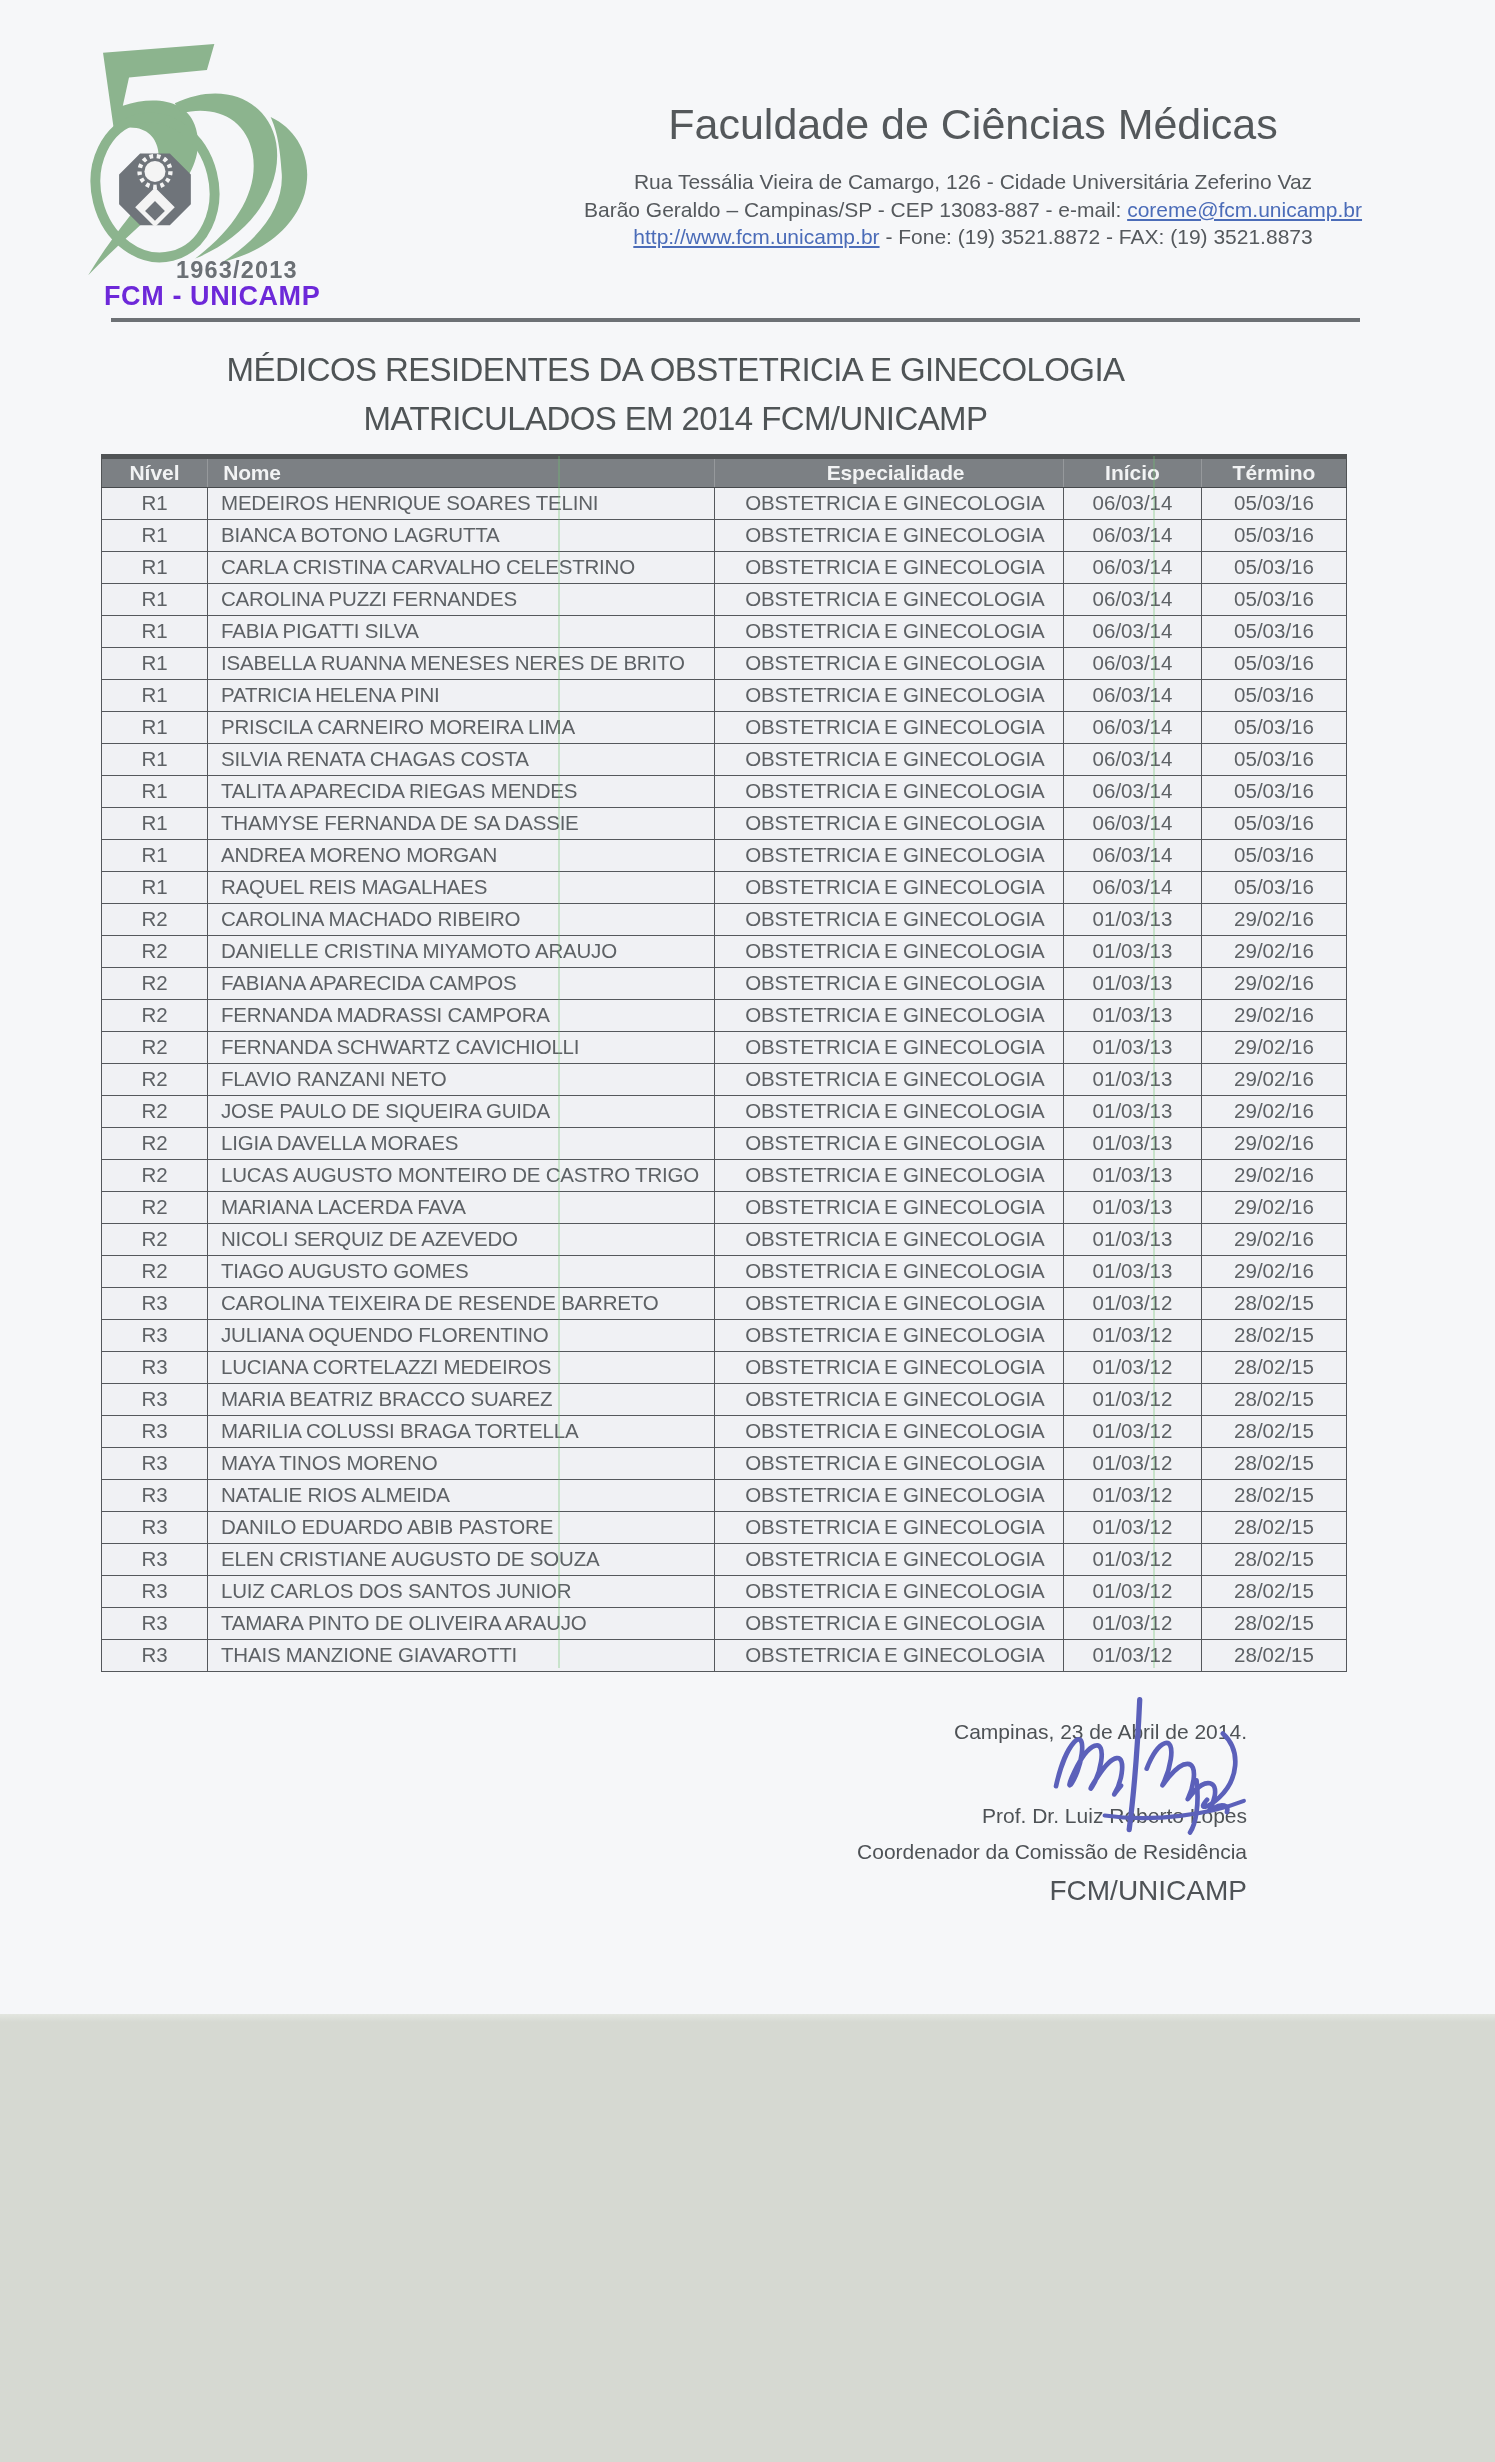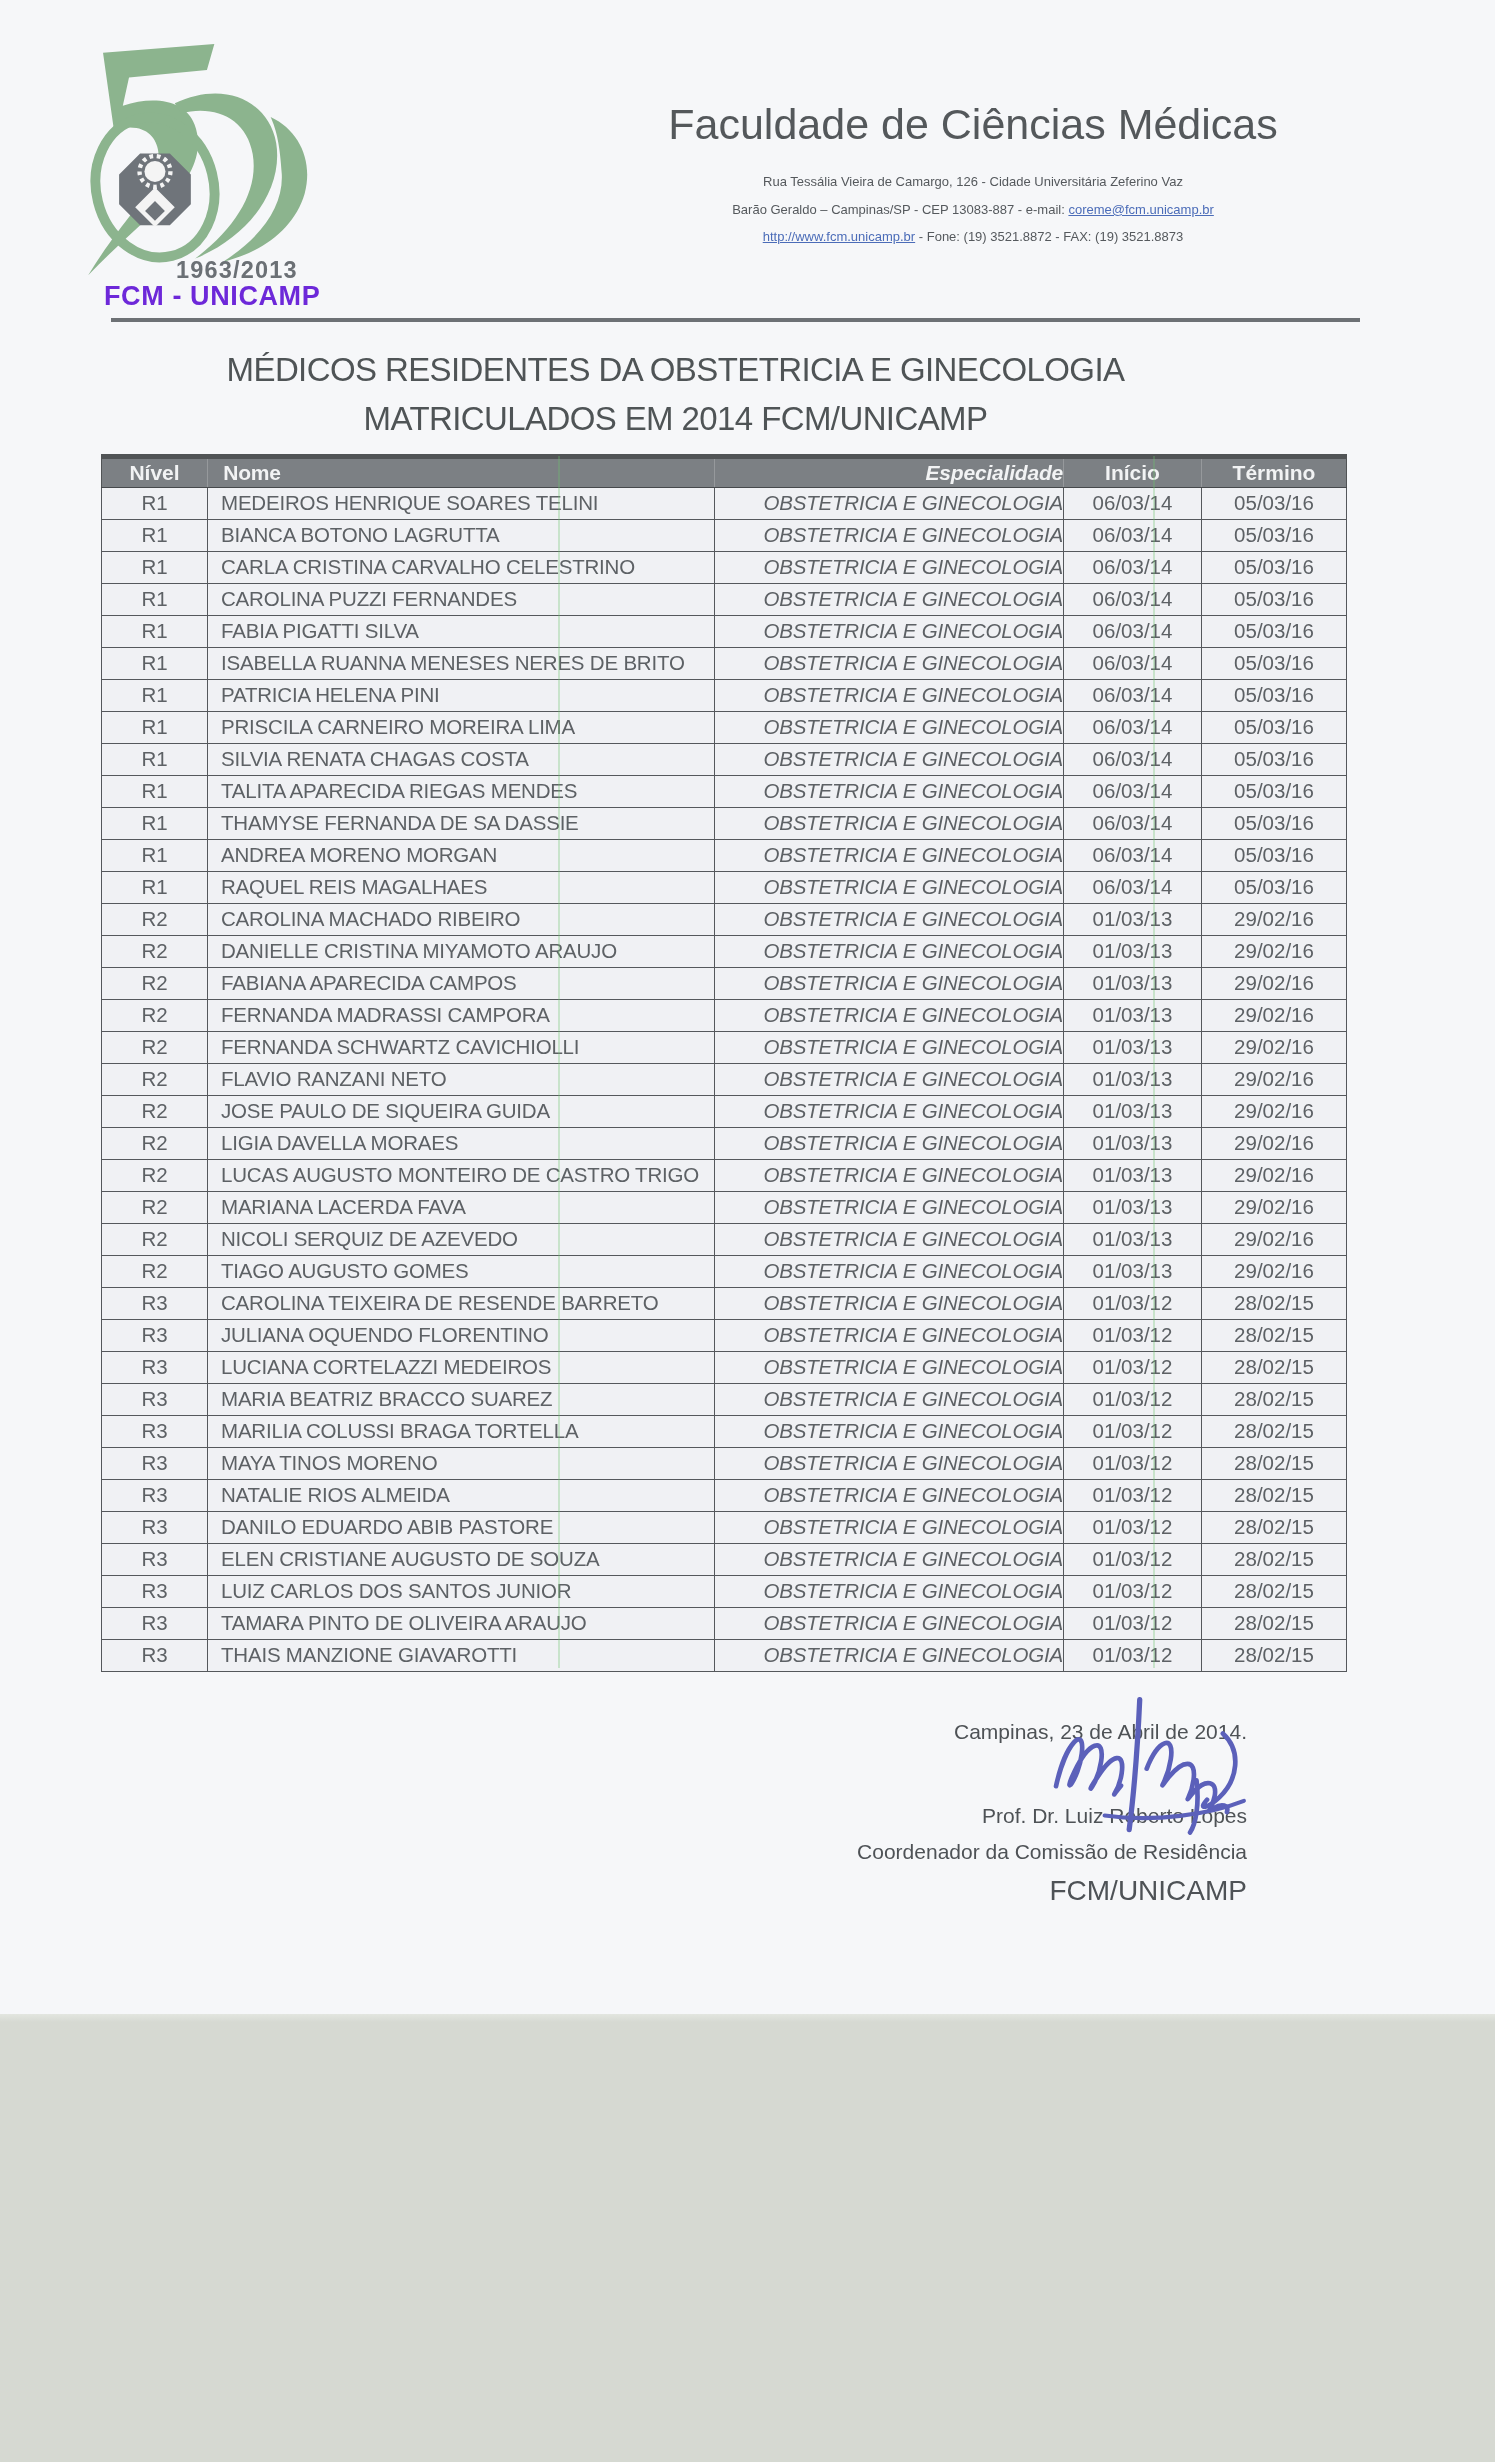--- a/index.html
+++ b/index.html
@@ -11,21 +11,21 @@
   }
   .abs{position:absolute;}
 
   
   .logo-block{left:82px;top:44px;width:235px;height:276px;}
   .logo-years{left:176px;top:257px;font-size:23.5px;font-weight:bold;color:#6b7075;letter-spacing:1.2px;}
   .logo-org{left:104px;top:281px;font-size:27px;font-weight:bold;color:#6d28d9;letter-spacing:0.6px;}
 
   .letterhead{left:451px;top:93px;width:1044px;text-align:center;}
   .lh-title{font-size:43px;color:#54585b;line-height:62px;letter-spacing:0px;}
-  .lh-address{margin-top:13px;font-size:13px;line-height:27.6px;color:#55595d;}
+  .lh-address{margin-top:13px;font-size:21px;line-height:27.6px;color:#55595d;}
   .lh-address .link{color:#4b6cb8;text-decoration:underline;}
 
   .rule{left:111px;top:318px;width:1249px;height:3.5px;background:#6d7175;}
 
   .doc-title{left:0;top:345px;width:1351px;text-align:center;
     font-size:33px;line-height:49px;color:#4f5456;letter-spacing:-0.6px;}
 
   
   table.residents{
     left:101px;top:454px;width:1245px;position:absolute;
@@ -39,21 +39,21 @@
     height:27.6px;padding:0;
   }
   table.residents th:first-child{border-left:1.8px solid #515456;}
   table.residents th:last-child{border-right:1.8px solid #515456;}
   table.residents td{
     background:#f0f1f4;height:31px;padding:0;
     border:1.2px solid #55585c;
   }
   table.residents .c-nivel{text-align:center;}
   table.residents .c-nome{text-align:left;padding-left:13px;letter-spacing:-0.2px;}
-  table.residents .c-esp{text-align:right;padding-left:11.7px;letter-spacing:-0.2px;font-style:italic;}
+  table.residents .c-esp{text-align:center;padding-left:11.7px;letter-spacing:-0.2px;}
   table.residents .c-inicio,.residents .c-termino{text-align:center;}
   table.residents th.c-nome{padding-left:15.2px;}
   table.residents th.c-esp{padding-left:13px;}
 
   
   .scan-streak{width:1.8px;background:rgba(110,195,110,0.30);}
   .streak-1{left:558px;top:456px;height:1212px;}
   .streak-2{left:1153px;top:456px;height:1212px;}
 
   

